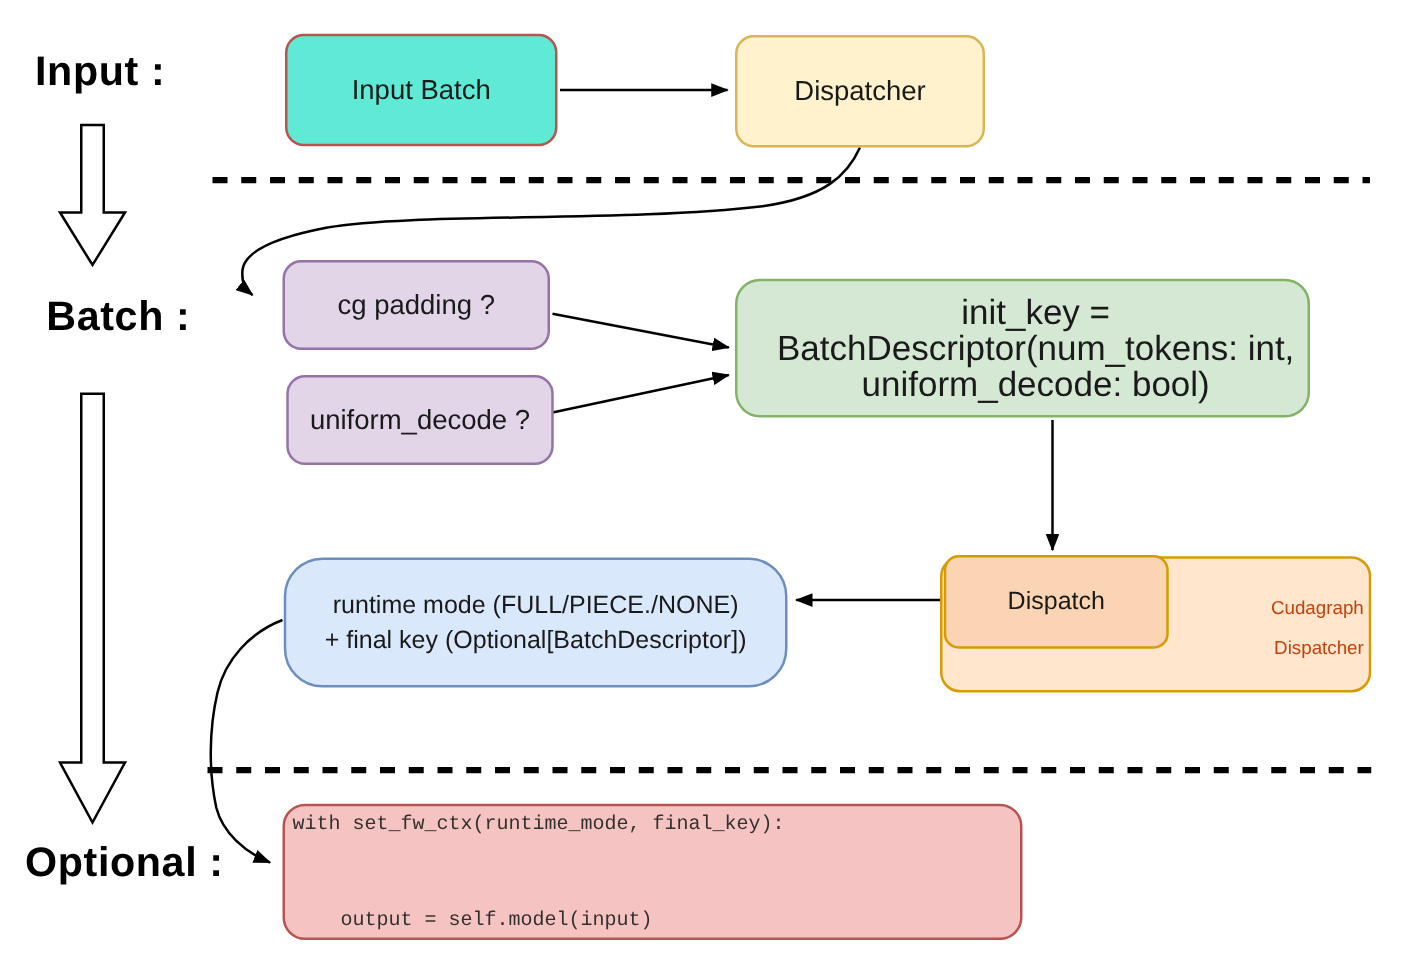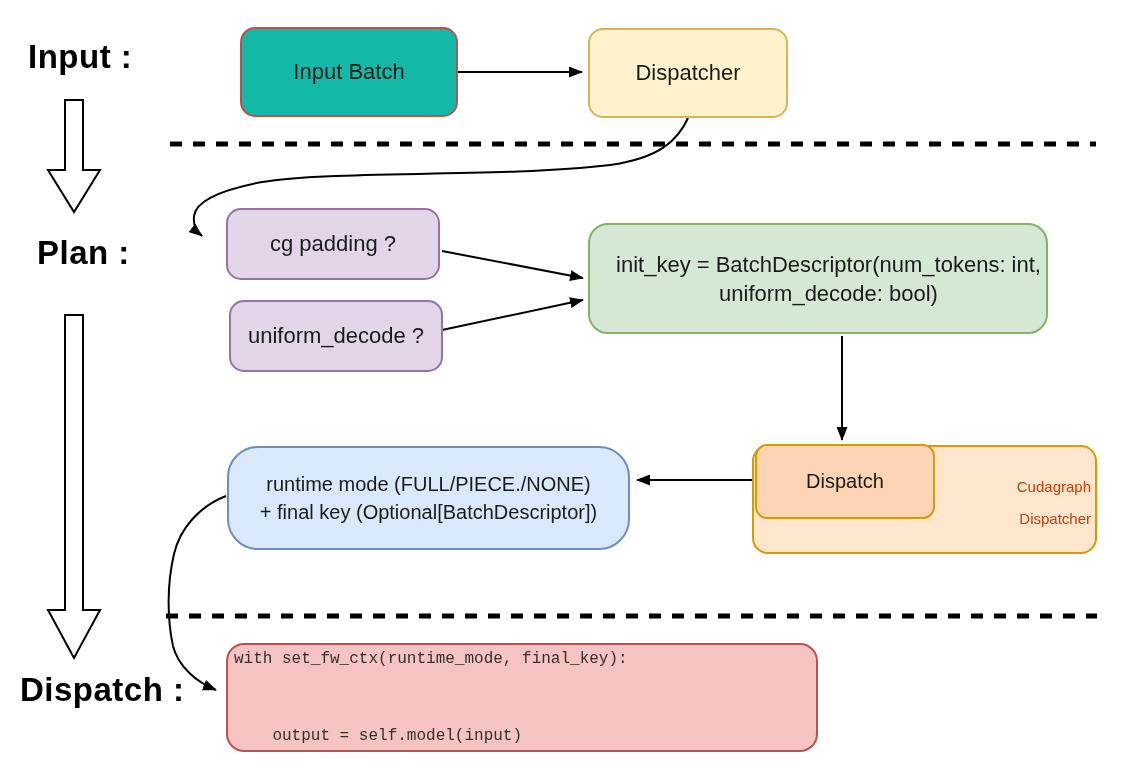--- a/index.html
+++ b/index.html
@@ -30,31 +30,31 @@
     border: 2px solid;
     border-radius: 15px;
     display: flex;
     flex-direction: column;
     align-items: center;
     justify-content: center;
     text-align: center;
     color: #1a1a1a;
   }
   .node .line { display: block; }
-  .red    { background: #14b8a6; border-color: #b85450; margin-left: 12px; }
+  .red    { background: #5eead4; border-color: #b85450; }
   .yellow { background: #fff2cc; border-color: #d6b656; }
   .purple { background: #e1d5e7; border-color: #9673a6; }
   .green  { background: #d5e8d4; border-color: #82b366; border-radius: 20px; }
   .blue   { background: #dae8fc; border-color: #6c8ebf; border-radius: 31px; }
   .orange-light { background: #ffe6cc; border-color: #d79b00; border-radius: 16px; }
   .orange-dark  { background: #fbd5b3; border-color: #d79b00; border-radius: 12px; }
   .red-code     { background: #f5c4c2; border-color: #b85450; border-radius: 18px; }
 
   .label-22 { font-size: 22px; }
-  .node-init-key { font-size: 22px; line-height: 29px; padding-left: 21px; }
+  .node-init-key { font-size: 28px; line-height: 29px; padding-left: 21px; }
   .node-runtime  { font-size: 20px; line-height: 28px; }
   .node-dispatch-inner { font-size: 20px; }
   .cudagraph-text {
     position: absolute;
     left: 185px; top: 24px; width: 152px;
     font-size: 15px; line-height: 32px;
     text-align: right; color: #c2410c;
   }
   .code-box {
     align-items: flex-start;
@@ -90,22 +90,22 @@
     <line x1="442" y1="251" x2="583" y2="278" stroke="#000000" stroke-width="2" marker-end="url(#ah)"></line>
     <line x1="442" y1="330" x2="583" y2="300" stroke="#000000" stroke-width="2" marker-end="url(#ah)"></line>
     <line x1="842" y1="336" x2="842" y2="440" stroke="#000000" stroke-width="2" marker-end="url(#ah)"></line>
     <line x1="752" y1="480" x2="637" y2="480" stroke="#000000" stroke-width="2" marker-end="url(#ah)"></line>
 
     <path d="M688,118 C678,140 660,158 610,165 C500,178 330,170 262,182 C225,189 196,200 194,216 C193,228 197,232 202,236" fill="none" stroke="#000000" stroke-width="2" marker-end="url(#ah)"></path>
     <path d="M226,496 C200,506 180,528 174,554 C167,584 167,618 173,646 C178,666 196,682 216,690" fill="none" stroke="#000000" stroke-width="2" marker-end="url(#ah)"></path>
   </svg>
 
   <div class="section-label" style="left:28px; top:38px;">Input :</div>
-  <div class="section-label" style="left:37px; top:234px;">Plan :</div>
-  <div class="section-label" style="left:20px; top:671px;">Dispatch :</div>
+  <div class="section-label" style="left:37px; top:234px;">Batch :</div>
+  <div class="section-label" style="left:20px; top:671px;">Optional :</div>
 
   <div class="node red label-22" style="left:228px; top:27px; width:218px; height:90px;">
     <span class="line">Input Batch</span>
   </div>
   <div class="node yellow label-22" style="left:588px; top:28px; width:200px; height:90px;">
     <span class="line">Dispatcher</span>
   </div>
 
   <div class="node purple label-22" style="left:226px; top:208px; width:214px; height:72px;">
     <span class="line">cg padding ?</span>

